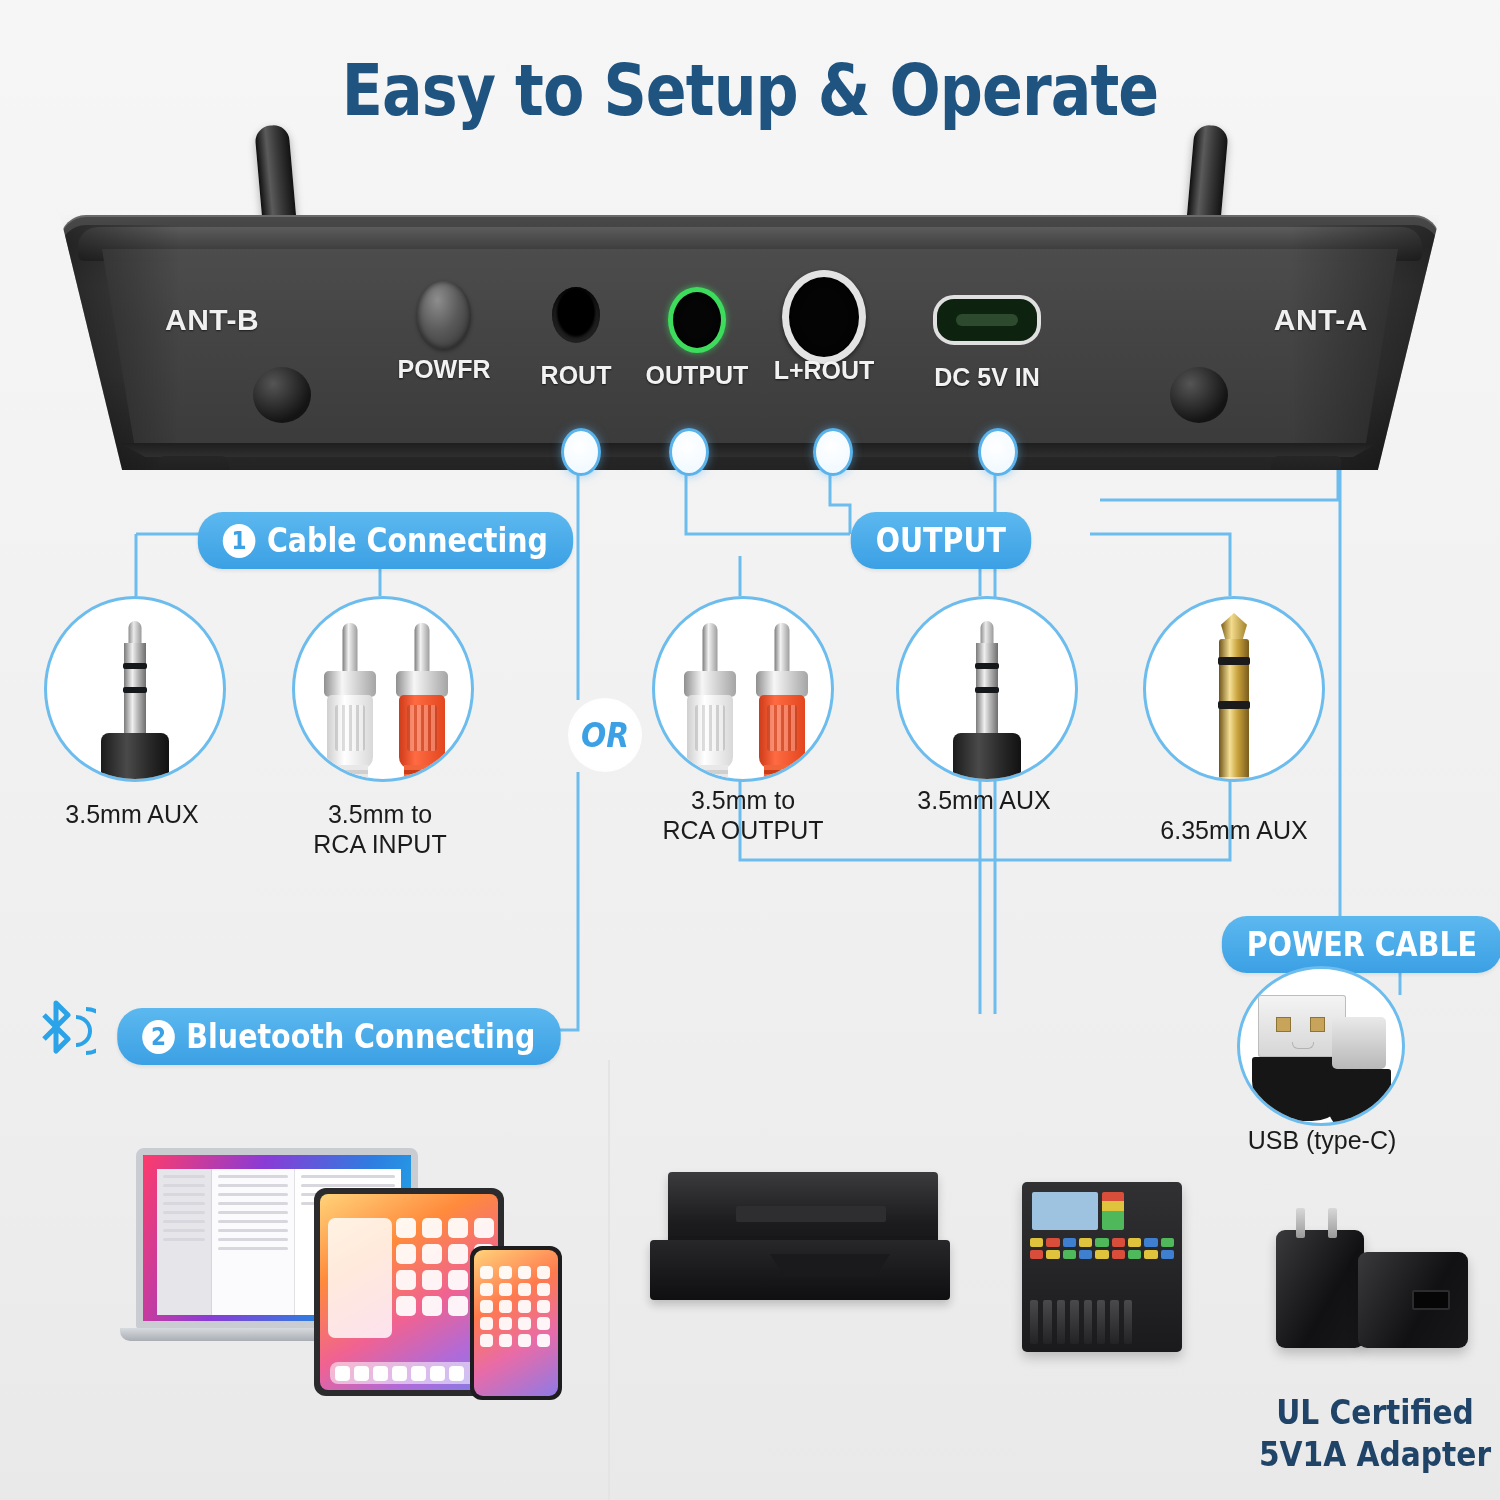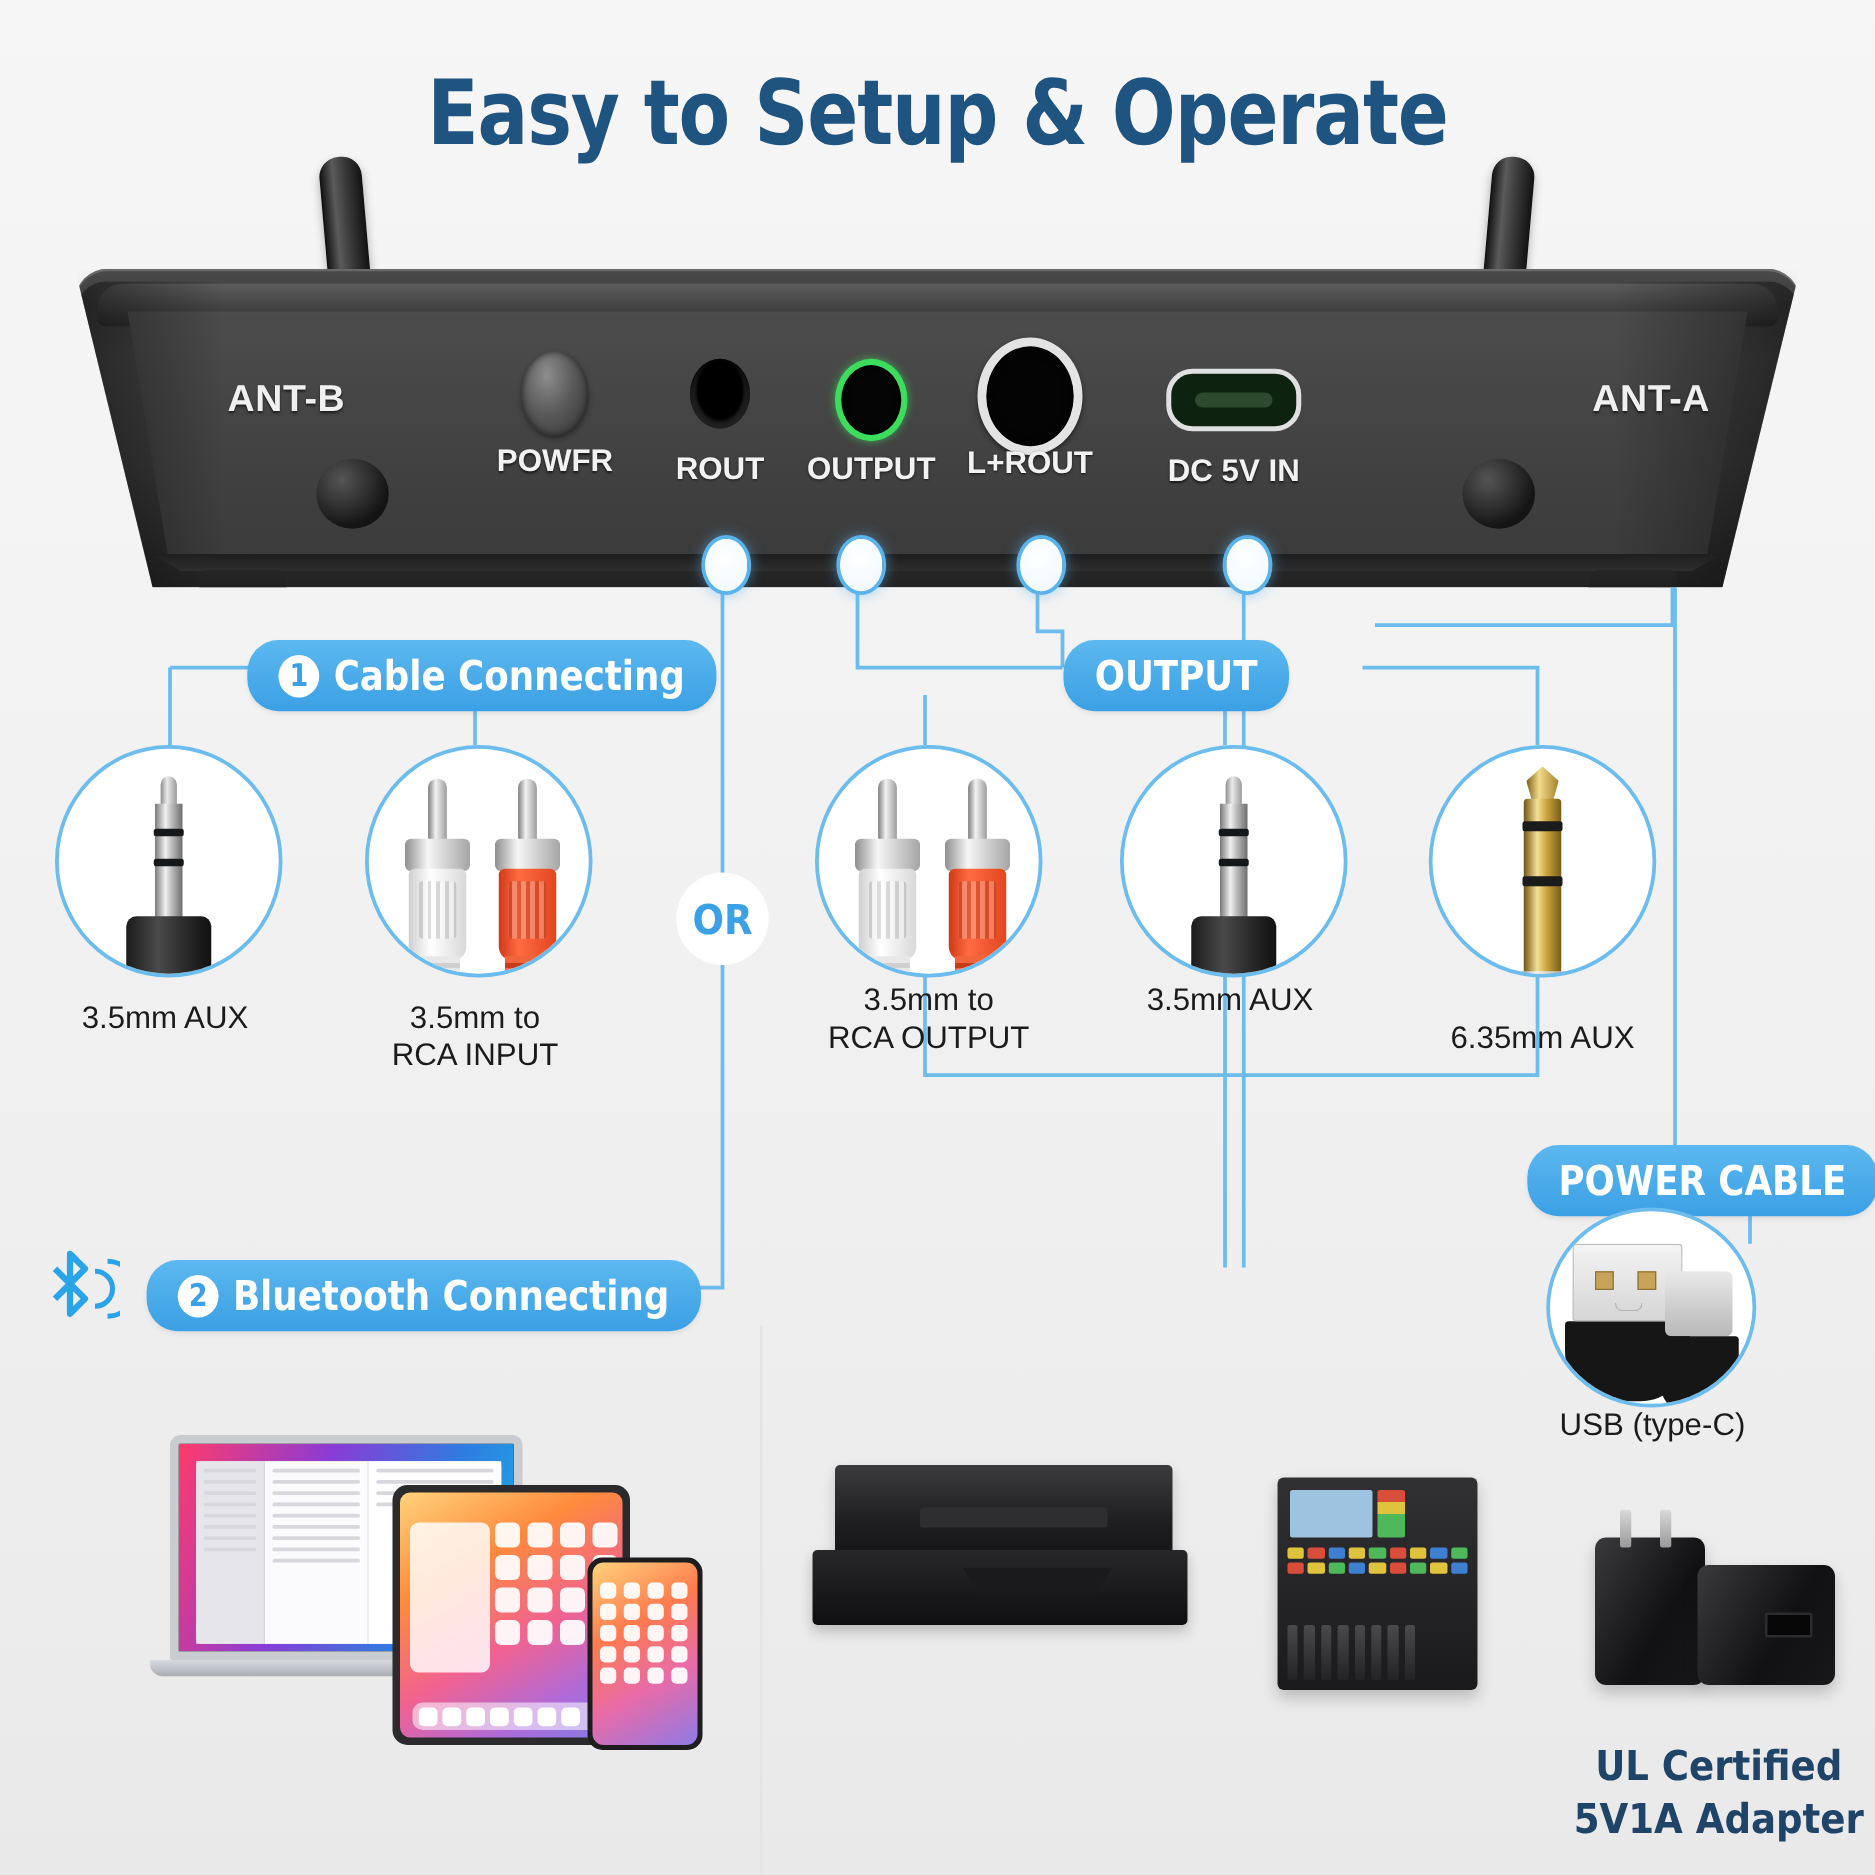--- a/index.html
+++ b/index.html
@@ -68,21 +68,21 @@
   .antenna.b{left:205px;top:-80px;transform:rotate(-5deg);}
   .antenna.a{right:222px;top:-80px;transform:rotate(5deg);}
   .ant-hinge{position:absolute;width:58px;height:56px;border-radius:50%;
     background:radial-gradient(circle at 35% 30%,#555,#141414 70%);}
   .ant-hinge.b{left:193px;top:162px;}
   .ant-hinge.a{right:212px;top:162px;}
   .ant-ring{position:absolute;width:30px;height:5px;background:#111;border-radius:3px;opacity:.85;}
 
   .ant-label{position:absolute;top:98px;color:#f0f0f0;font-size:30px;font-weight:bold;
     letter-spacing:.5px;text-shadow:0 1px 2px rgba(0,0,0,.6);}
-  .ant-label.b{left:122px;}
+  .ant-label.b{left:105px;}
   .ant-label.a{right:72px;}
 
   
   .port{position:absolute;}
   .port .plabel{position:absolute;left:50%;transform:translateX(-50%);top:74px;
     color:#f2f2f2;font-size:25px;font-weight:bold;white-space:nowrap;
     text-shadow:0 1px 2px rgba(0,0,0,.65);}
   .pwr-btn{width:54px;height:68px;border-radius:50%;
     background:radial-gradient(ellipse at 38% 28%,#8d8d8d,#5a5a5a 45%,#3a3a3a 85%);
     box-shadow:inset 0 0 6px rgba(0,0,0,.6),0 2px 4px rgba(0,0,0,.4);}
@@ -341,21 +341,21 @@
   </div>
 
   <div class="pill" style="left:847px;top:512px;">
     <span>OUTPUT</span>
   </div>
 
   <div class="pill" style="left:1216px;top:916px;">
     <span>POWER CABLE</span>
   </div>
 
-  <div class="or-badge" style="left:541px;top:698px;">
+  <div class="or-badge" style="left:568px;top:698px;font-style:italic;">
     <span>OR</span>
   </div>
 
   <svg class="bticon" viewBox="0 0 62 78">
     <path d="M10 20 L34 44 L22 56 L22 8 L34 20 L10 44" fill="none" stroke="#2ba3e8" stroke-width="5" stroke-linejoin="round"></path>
     <path d="M42 22 A14 14 0 0 1 42 50" fill="none" stroke="#2ba3e8" stroke-width="4"></path>
     <path d="M52 14 A22 22 0 0 1 52 58" fill="none" stroke="#2ba3e8" stroke-width="4"></path>
   </svg>
 
   <div class="pill" style="left:108px;top:1008px;">

